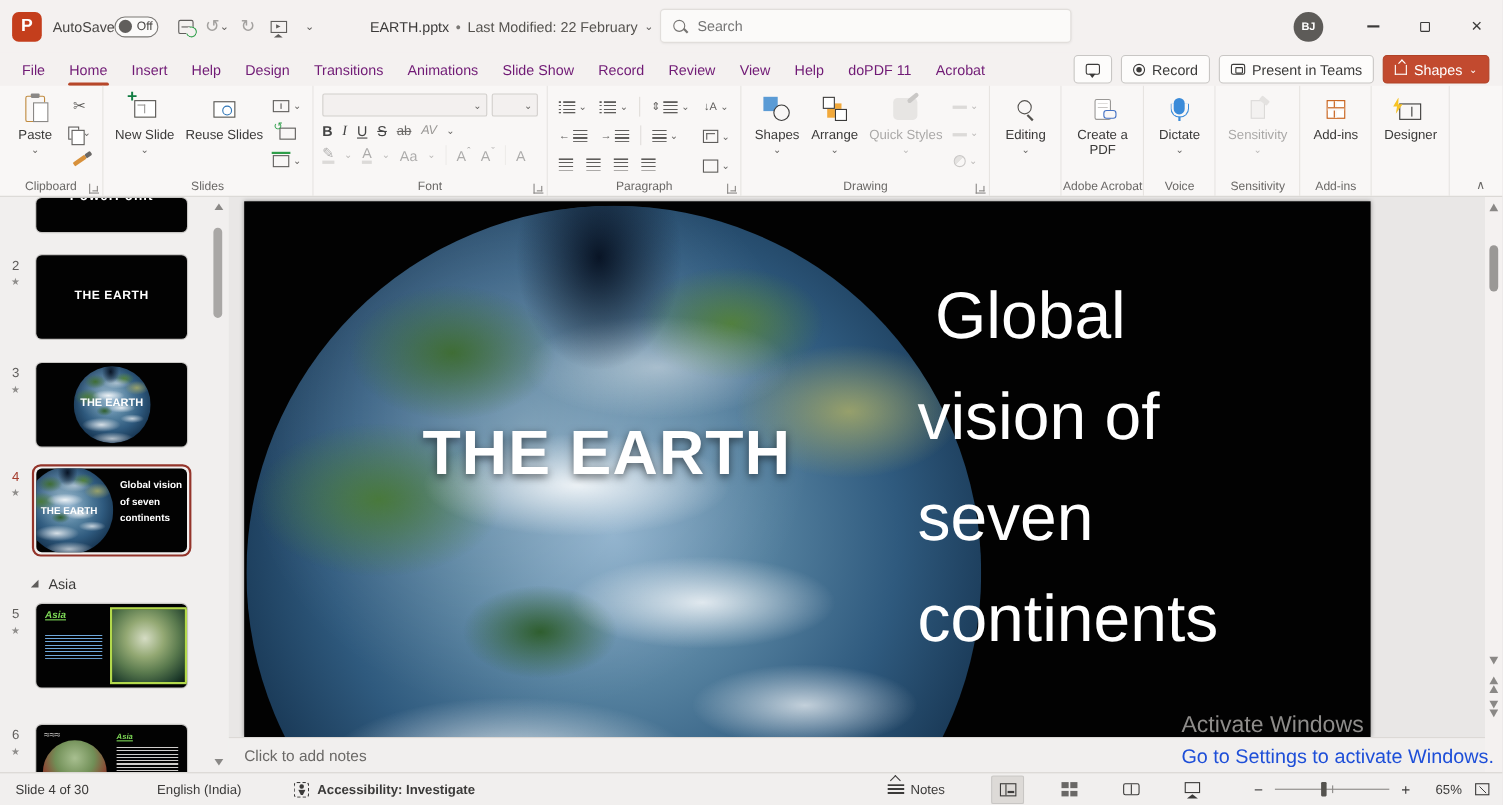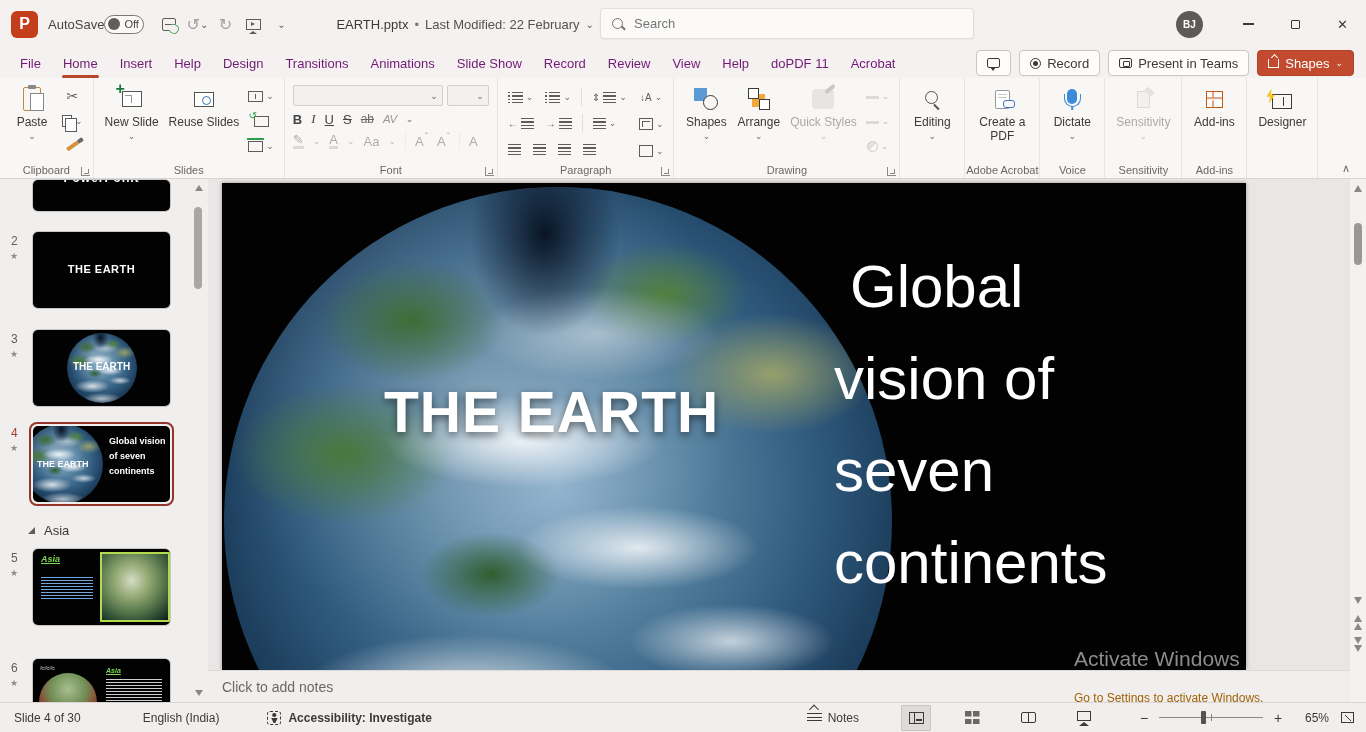--- a/index.html
+++ b/index.html
@@ -223,21 +223,21 @@
   .vscroll{position:absolute;right:0;top:179px;width:16px;bottom:62px;}
   .tri-up{width:0;height:0;border-left:4.5px solid transparent;border-right:4.5px solid transparent;border-bottom:7px solid #8a8886;margin:0 auto;}
   .tri-dn{width:0;height:0;border-left:4.5px solid transparent;border-right:4.5px solid transparent;border-top:7px solid #8a8886;margin:0 auto;}
   .vthumb{position:absolute;top:44px;left:4px;width:8px;height:42px;background:#9a9896;border-radius:4px;}
   .vs-el{position:absolute;left:0;right:0;display:flex;justify-content:center;}
   .dbl{display:flex;flex-direction:column;gap:1px;align-items:center;}
 
   
   .notesbar{position:absolute;left:208px;right:16px;bottom:30px;height:32px;background:#f1efee;border-top:1px solid #dcd9d6;}
   .notes-ph{position:absolute;left:14px;top:8px;font-size:14px;color:#6a6866;}
-  .watermark2{position:absolute;left:866px;top:20px;font-size:12px;color:#a16207;white-space:nowrap;}
+  .watermark2{position:absolute;left:866px;top:7px;font-size:18px;color:#1d4ed8;white-space:nowrap;}
   .statusbar{position:absolute;left:0;right:0;bottom:0;height:30px;background:#f1efee;border-top:1px solid #d8d5d2;
     display:flex;align-items:center;font-size:12px;color:#3b3a39;}
   .sb-item{white-space:nowrap;}
   .i-access{width:14px;height:14px;border:1.1px dashed #3b3a39;border-radius:3px;position:relative;flex:none;}
   .i-access::before{content:"";position:absolute;top:1.5px;left:50%;transform:translateX(-50%);width:3.5px;height:3.5px;border-radius:50%;background:#3b3a39;}
   .i-access::after{content:"";position:absolute;top:6px;left:2.5px;right:2.5px;height:5.5px;background:#3b3a39;clip-path:polygon(0 0,100% 0,62% 100%,38% 100%);}
   .sb-right{margin-left:auto;display:flex;align-items:center;padding-right:6px;gap:26px;}
   .i-notes{width:15px;height:10px;position:relative;background:repeating-linear-gradient(#3b3a39 0 1.2px,transparent 1.2px 3.6px);}
   .i-notes::before{content:"";position:absolute;top:-7px;left:50%;transform:translateX(-50%) rotate(45deg);width:6px;height:6px;border-top:1.5px solid #3b3a39;border-left:1.5px solid #3b3a39;}
   .viewbtn{width:30px;height:26px;display:flex;align-items:center;justify-content:center;border-radius:2px;}

